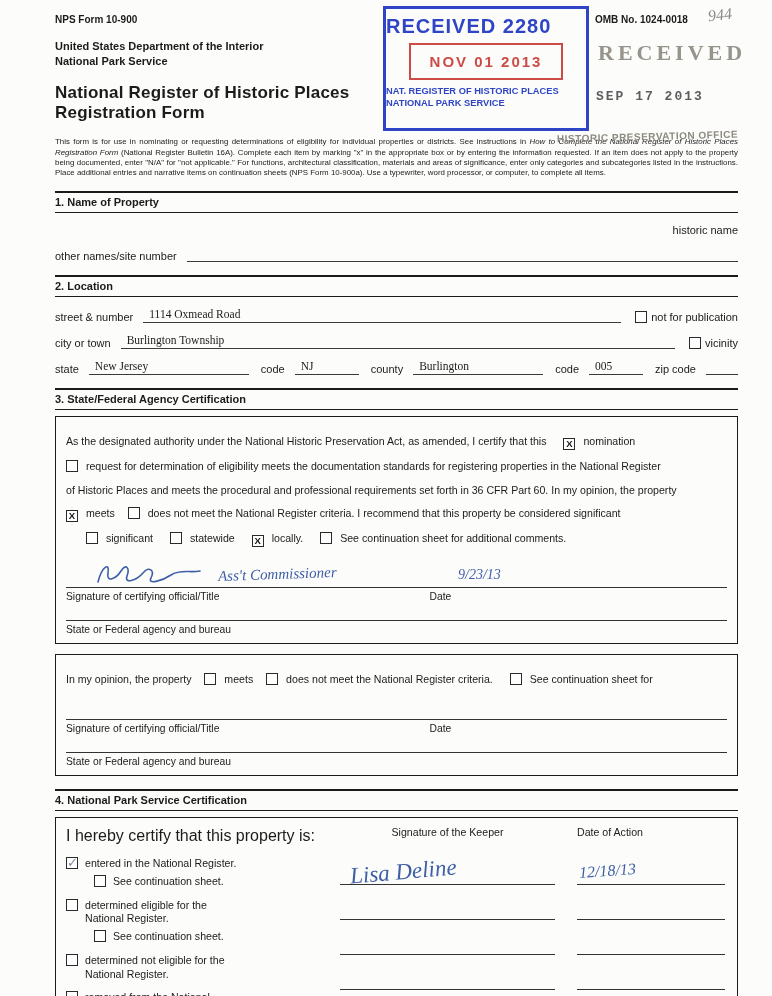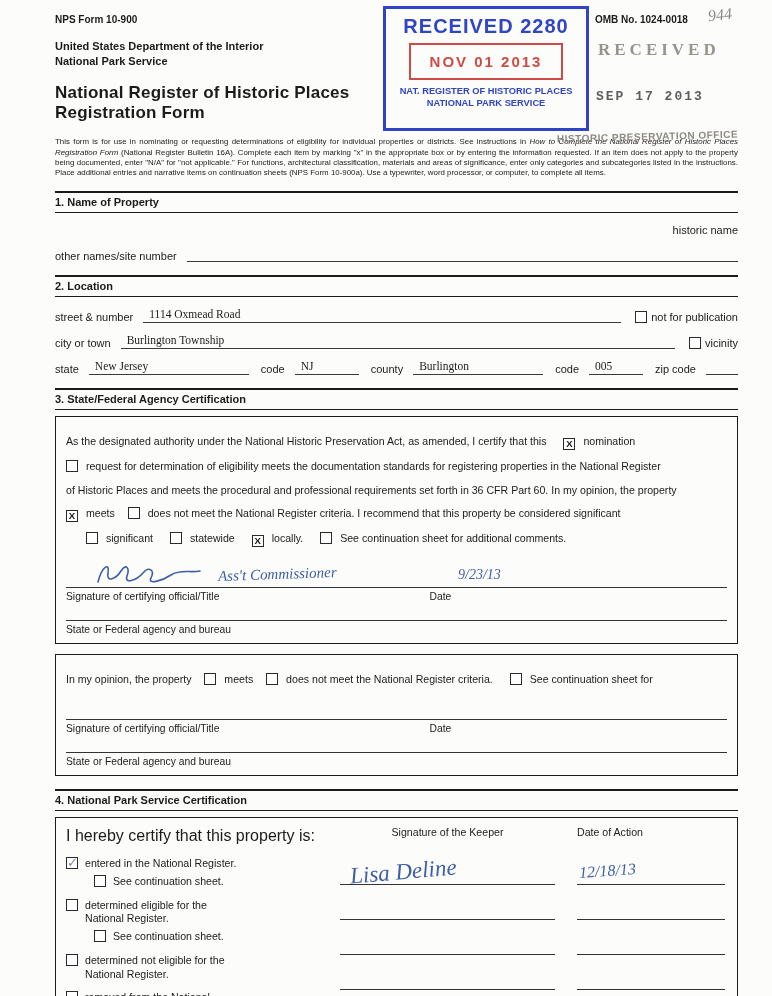--- a/index.html
+++ b/index.html
@@ -12,29 +12,29 @@
   .dept{font-weight:bold;font-size:11px;margin-top:14px;line-height:1.35;}
   .doc-title{font-size:17px;font-weight:bold;margin:14px 0 0;line-height:1.2;letter-spacing:.2px;}
   .instructions{font-size:7.9px;line-height:1.28;margin:14px 0 0;text-align:justify;color:#222;}
   .instructions i{font-style:italic;}
 
   
   .omb{position:absolute;left:595px;top:14px;font-weight:bold;font-size:10px;}
   .hand-944{position:absolute;left:708px;top:6px;font-family:"Liberation Serif",serif;
             font-style:italic;font-size:16px;color:#8a8a88;transform:rotate(-6deg);}
   .stamp-blue{position:absolute;left:383px;top:6px;width:200px;height:119px;
-              border:3px solid #2f45c6;background:rgba(255,255,255,.0);text-align:center;}
+              border:3px solid #2f45c6;background:rgba(255,255,255,.0);text-align:left;}
   .sb-received{color:#2f45c6;font-weight:bold;font-size:20px;letter-spacing:1px;margin-top:6px;}
   .sb-datebox{width:150px;height:33px;margin:5px auto 0;border:2.5px solid #cc4b46;
               display:flex;align-items:center;justify-content:center;}
   .sb-date{color:#cc4b46;font-weight:bold;font-size:15px;letter-spacing:2px;}
   .sb-l1,.sb-l2{color:#2f45c6;font-weight:bold;font-size:9.3px;line-height:1.3;}
   .sb-l1{margin-top:5px;}
   .gray-received{position:absolute;left:598px;top:40px;font-family:"Liberation Serif",serif;
-                 font-weight:bold;font-size:17px;letter-spacing:4px;color:#97948c;}
+                 font-weight:bold;font-size:22px;letter-spacing:4px;color:#97948c;}
   .gray-date{position:absolute;left:596px;top:89px;font-family:"Liberation Mono",monospace;
              font-weight:bold;font-size:13px;letter-spacing:2px;color:#5d5c60;}
   .gray-office{position:absolute;left:557px;top:131px;font-weight:bold;font-size:10px;
                letter-spacing:.5px;color:#8d8a82;white-space:nowrap;transform:rotate(-1.5deg);}
 
   
   .sec-title{margin-top:13px;border-top:2px solid #1b1b1b;border-bottom:1.6px solid #1b1b1b;
              font-weight:bold;font-size:11px;padding:3px 0 4px;}
   .frow{display:flex;align-items:flex-end;margin-top:11px;font-size:11px;justify-content:flex-end;}
   .lbl{white-space:nowrap;}

